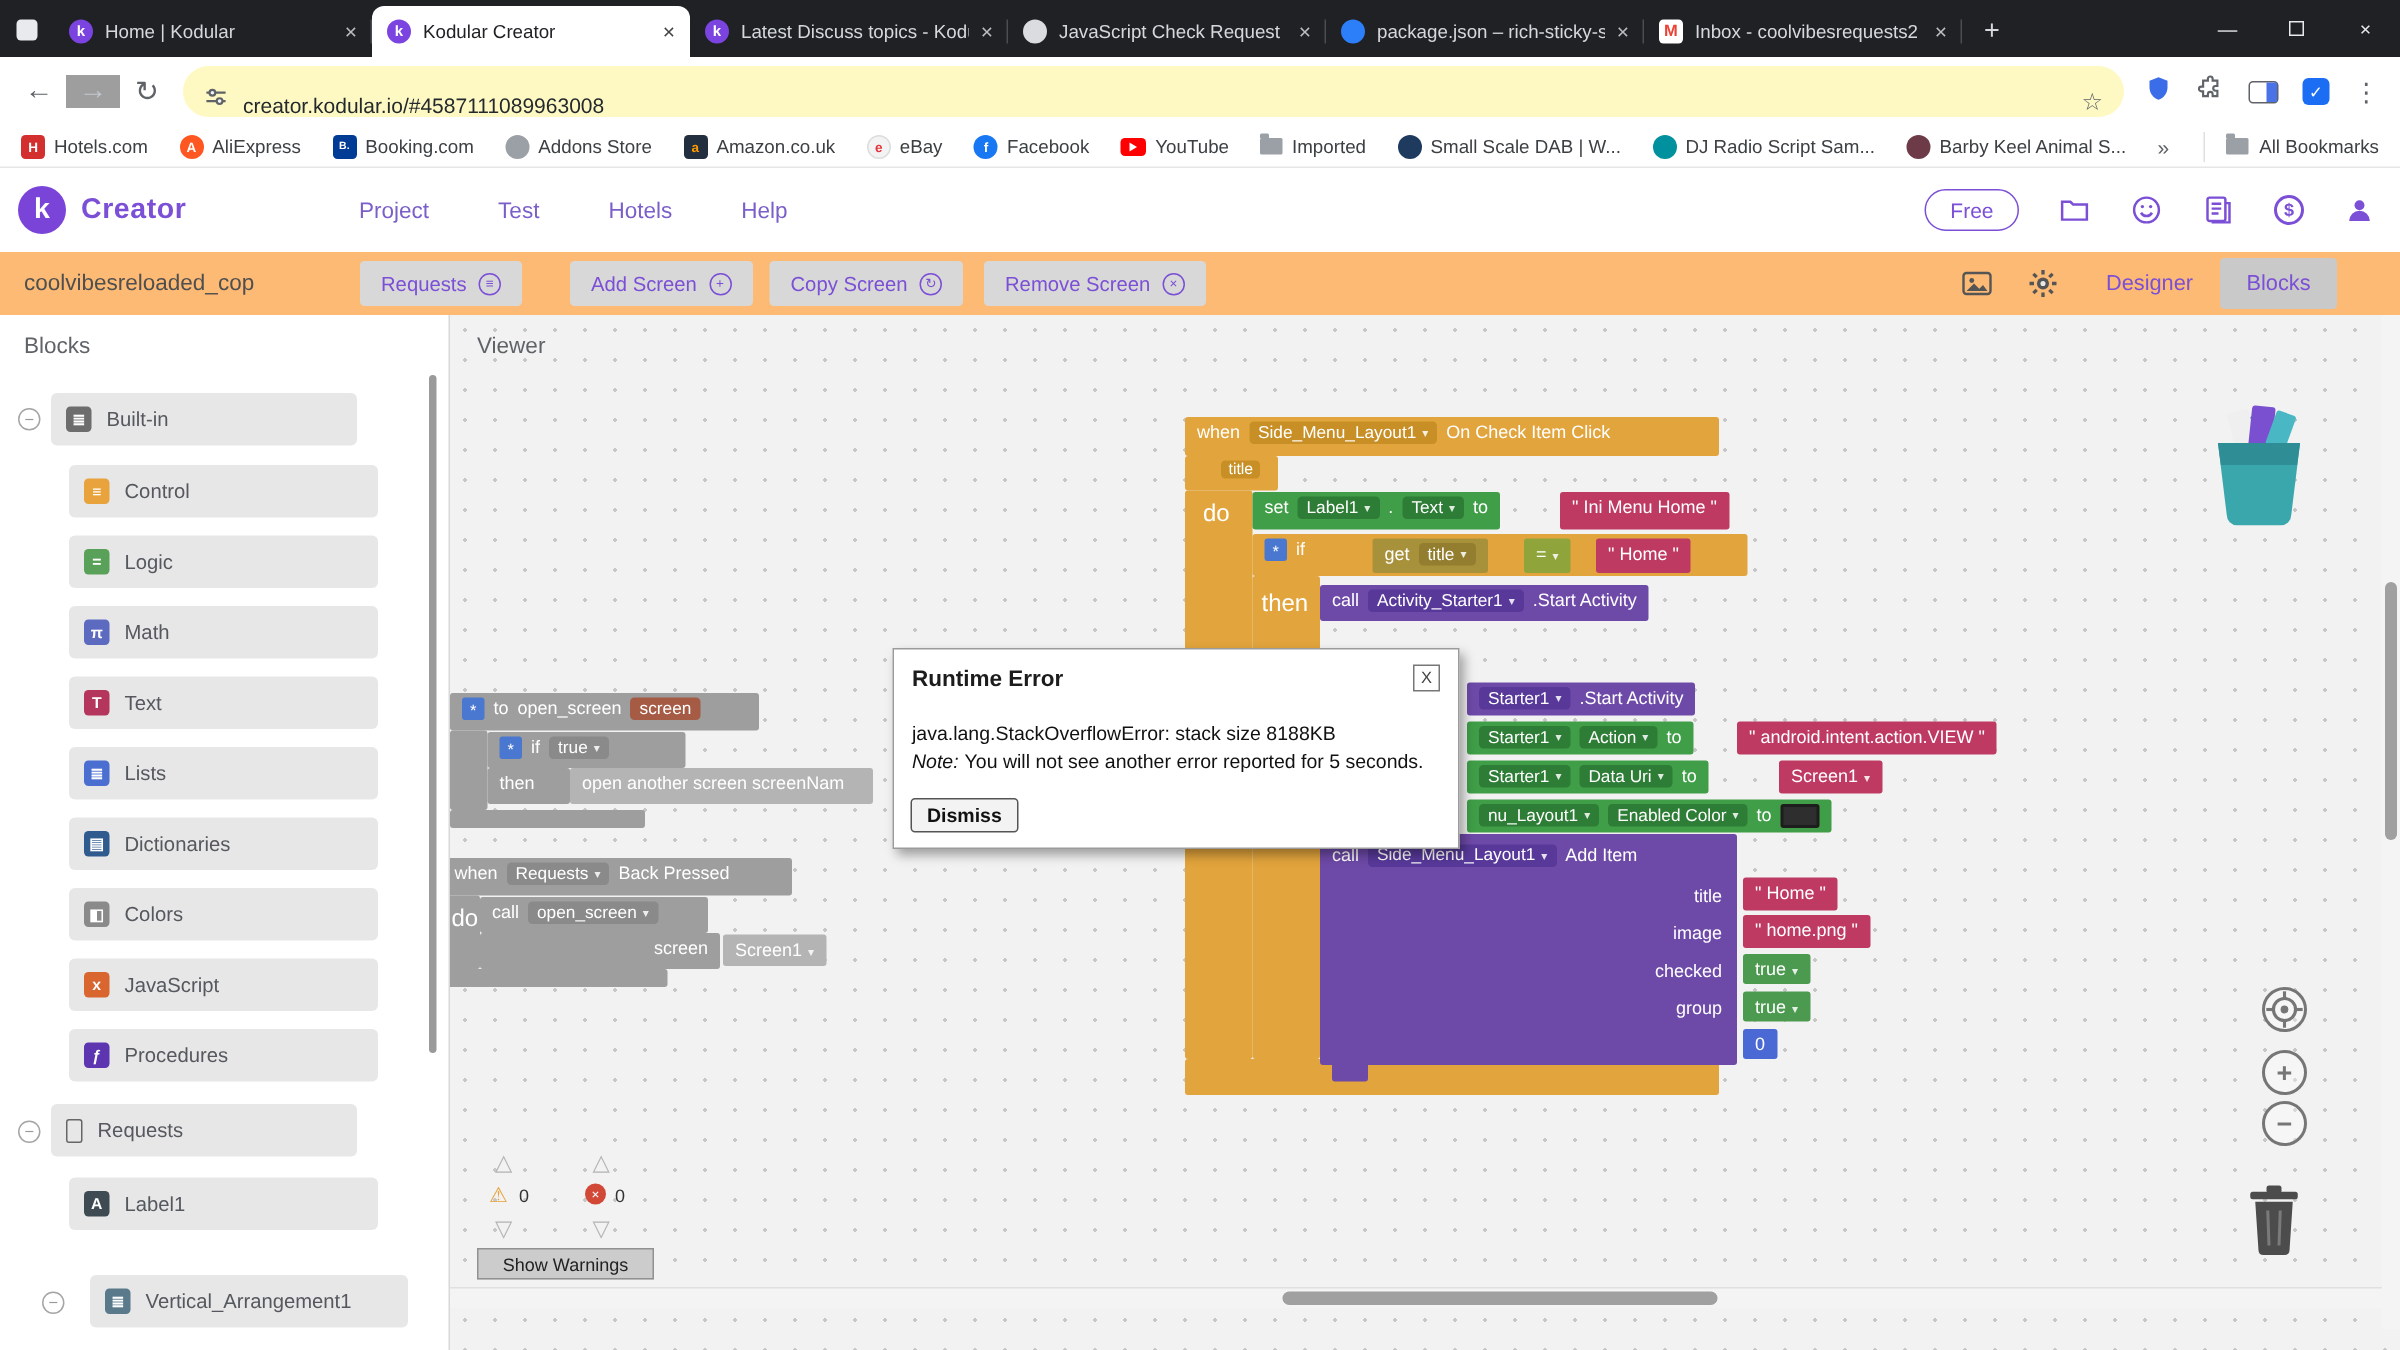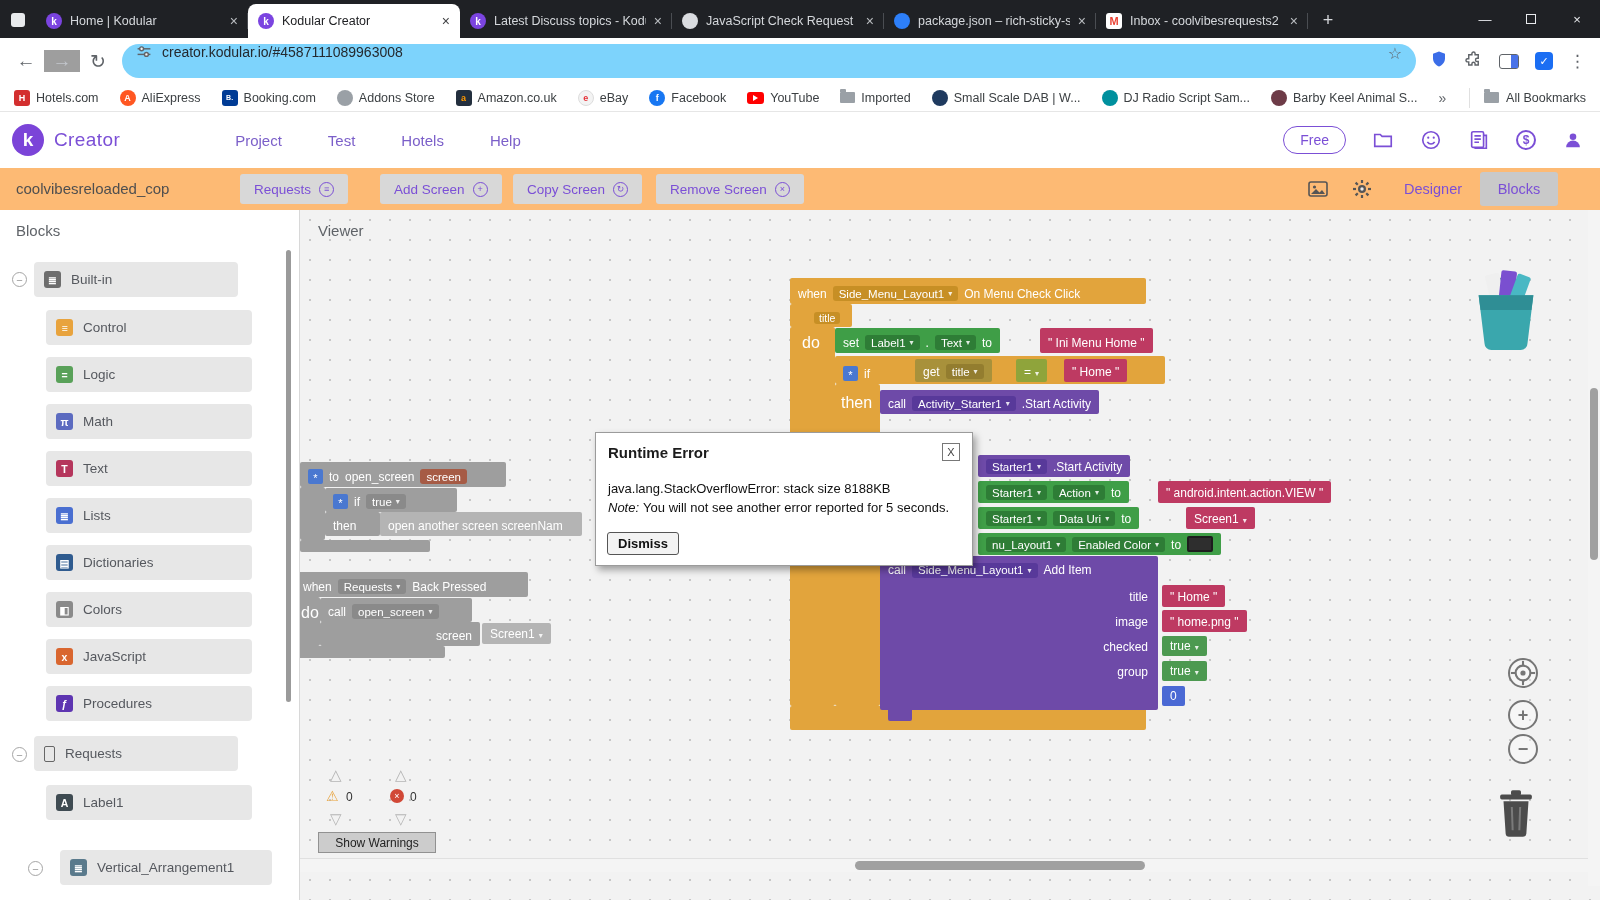--- a/index.html
+++ b/index.html
@@ -22,42 +22,42 @@
 .fav.gmail{background:#fff;color:#ea4335;border-radius:3px;font-size:11px}
 .newtab{width:28px;height:28px;color:#d5d8dc;font-size:18px;display:flex;align-items:center;justify-content:center;margin:0 0 4px 6px}
 #wincontrols{position:absolute;right:0;top:0;height:38px;display:flex}
 .winbtn{width:46px;height:38px;display:flex;align-items:center;justify-content:center;color:#e8eaed;font-size:13px}
 .maxbox{width:10px;height:10px;border:1.2px solid #e8eaed}
 
 
 #navbar{position:absolute;top:38px;left:0;right:0;height:46px;background:#fff;display:flex;align-items:center;padding-left:8px}
 .navico{font-size:19px;color:#5f6368;width:36px;text-align:center}
 .navico.dis{color:#c3c7cd}
-#omnibox{height:34px;border-radius:17px;background:#7dd3fc;flex:1;margin:0 14px 0 6px;display:flex;align-items:flex-start;padding:0 14px}
+#omnibox{height:34px;border-radius:17px;background:#fef9c3;flex:1;margin:0 14px 0 6px;display:flex;align-items:flex-end;padding:0 14px}
 #urltext{font-size:14px;color:#24292e;margin-left:10px;flex:1}
 #nav-right{display:flex;align-items:center;gap:16px;margin-right:14px}
 .panelico{width:20px;height:15px;border:1.6px solid #5f6368;border-radius:3px;position:relative}
 .panelico::after{content:"";position:absolute;right:0;top:0;bottom:0;width:7px;background:#4a73e8}
 .defico{width:18px;height:18px;border-radius:4px;background:#1b6ef3;color:#fff;font-size:11px;display:flex;align-items:center;justify-content:center}
 .kebab{color:#5f6368;font-size:17px}
 
 
 #bookmarks{position:absolute;top:84px;left:0;right:0;height:28px;background:#fff;border-bottom:1px solid #e6e6e6;display:flex;align-items:center;padding-left:14px;gap:21px;font-size:12.5px;color:#3c4043;white-space:nowrap}
 .bm{display:flex;align-items:center;gap:6px}
 .bmi{width:16px;height:16px;border-radius:50%;display:flex;align-items:center;justify-content:center;font-size:9px;font-weight:bold;color:#fff;flex:none}
 .yt{width:17px;height:12px;border-radius:3px;background:#f00;display:flex;align-items:center;justify-content:center}
 .yt::after{content:"";border-left:5px solid #fff;border-top:3px solid transparent;border-bottom:3px solid transparent}
 .fold{width:15px;height:11px;background:#9aa0a6;border-radius:1px;position:relative;flex:none}
 .fold::before{content:"";position:absolute;top:-3px;left:0;width:6px;height:3px;background:#9aa0a6;border-radius:1px 1px 0 0}
 #allbm{position:absolute;right:14px;display:flex;align-items:center;gap:7px;border-left:1px solid #e0e0e0;padding-left:14px;height:20px}
 
 
 #appheader{position:absolute;top:112px;height:56px;left:0;right:0;background:#fff;display:flex;align-items:center}
 #klogo{width:32px;height:32px;border-radius:50%;background:#7b44d8;color:#fff;font-weight:bold;font-size:19px;display:flex;align-items:center;justify-content:center;margin-left:12px}
-#brand{color:#7b4fd6;font-size:19px;font-weight:normal;letter-spacing:.4px;margin-left:10px}
+#brand{color:#7b4fd6;font-size:19px;font-weight:bold;letter-spacing:.4px;margin-left:10px}
 #menus{display:flex;gap:46px;margin-left:115px;color:#7b5fc9;font-size:15px;font-weight:500}
 #hdr-right{position:absolute;right:16px;display:flex;align-items:center;gap:26px}
 .free{border:1.5px solid #7b4fd6;color:#7b4fd6;border-radius:16px;padding:5px 16px;font-size:14px}
 .hico{width:22px;height:22px;display:flex;align-items:center;justify-content:center;color:#7b4fd6}
 .dollarc{width:20px;height:20px;border:2px solid #7b4fd6;border-radius:50%;display:flex;align-items:center;justify-content:center;font-size:12px;font-weight:bold}
 
 
 #apptoolbar{position:absolute;top:168px;height:42px;left:0;right:0;background:#fdba74}
 #projname{position:absolute;left:16px;top:12px;font-size:15px;color:#4f4f4f}
 .tbtn{position:absolute;top:6px;height:30px;background:#d8d8d8;border-radius:3px;color:#7b4fd6;font-size:13.5px;display:flex;align-items:center;gap:8px;padding:0 14px}
@@ -71,21 +71,21 @@
 .paneltitle{font-size:15px;color:#5f6368}
 .pill{position:absolute;height:35px;background:#e7e7e7;border-radius:4px;display:flex;align-items:center;gap:10px;padding:0 10px;font-size:13.5px;color:#55585e}
 .minusc{position:absolute;width:15px;height:15px;border:1.5px solid #a5a5a5;border-radius:50%;color:#999;font-size:11px;display:flex;align-items:center;justify-content:center}
 .caticon{width:17px;height:17px;border-radius:3px;color:#fff;font-size:10.5px;display:flex;align-items:center;justify-content:center;font-weight:bold;flex:none}
 .phoneico{width:11px;height:16px;border:1.6px solid #666;border-radius:2px;flex:none}
 #sb-scroll{position:absolute;left:286px;top:40px;width:5px;height:452px;background:#9a9a9a;border-radius:3px}
 
 #canvas{position:absolute;top:210px;left:300px;right:0;bottom:0;background:#f2f2f2;background-image:radial-gradient(#c7c7c7 1.1px,transparent 1.2px);background-size:20px 20px;overflow:hidden}
 
 
-.blk{position:absolute;display:flex;align-items:flex-end;gap:6px;padding:3px 8px;color:#fff;font-size:12px;white-space:nowrap;border-radius:2px}
+.blk{position:absolute;display:flex;align-items:flex-start;gap:6px;padding:3px 8px;color:#fff;font-size:12px;white-space:nowrap;border-radius:2px}
 .rect{position:absolute;border-radius:2px}
 .chip{border-radius:3px;padding:1.5px 6px;font-size:11.5px;display:inline-flex;align-items:center}
 .dd::after{content:"▾";font-size:8px;opacity:.85;margin-left:4px}
 .o{background:#E2A43C}.o2{background:#C78F25}
 .g{background:#3F9E47}.g2{background:#2E7D36}
 .p{background:#6E4AA8}.p2{background:#58399A}
 .t{background:#BE3A62}
 .v{background:#A8913B}.v2{background:#937D2F}
 .op{background:#8FA43B}
 .tr{background:#4C9950}
@@ -420,21 +420,21 @@
       <rect x="39" y="5" width="16" height="28" rx="2" fill="#7a4fd0" transform="rotate(6 47 19)"></rect>
       <rect x="53" y="9" width="14" height="25" rx="2" fill="#49b8c4" transform="rotate(20 60 21)"></rect>
       <path d="M17 30 h56 l-6 49 a7 7 0 01-7 7 h-30 a7 7 0 01-7-7 z" fill="#3aa7ad"></path>
       <path d="M17 30 h56 l-2 15 h-52 z" fill="#2f8e95"></path>
     </svg>
   </span>
 
   <div class="blk o" style="left:490px;top:68px;width:356px;height:26px">
     <span>when</span>
     <span class="chip o2 dd">Side_Menu_Layout1</span>
-    <span>On Menu Check Click</span>
+    <span>On Check Item Click</span>
   </div>
   <div class="blk o" style="left:490px;top:94px;width:62px;height:23px;padding-left:24px">
     <span class="chip o2" style="font-size:10.5px;padding:0 5px">title</span>
   </div>
   <div class="rect o" style="left:490px;top:117px;width:45px;height:379px"></div>
   <span class="kwlab" style="left:502px;top:124px">do</span>
   <div class="rect o" style="left:490px;top:496px;width:356px;height:24px"></div>
 
   <div class="blk g" style="left:535px;top:118px;height:25px">
     <span>set</span>

